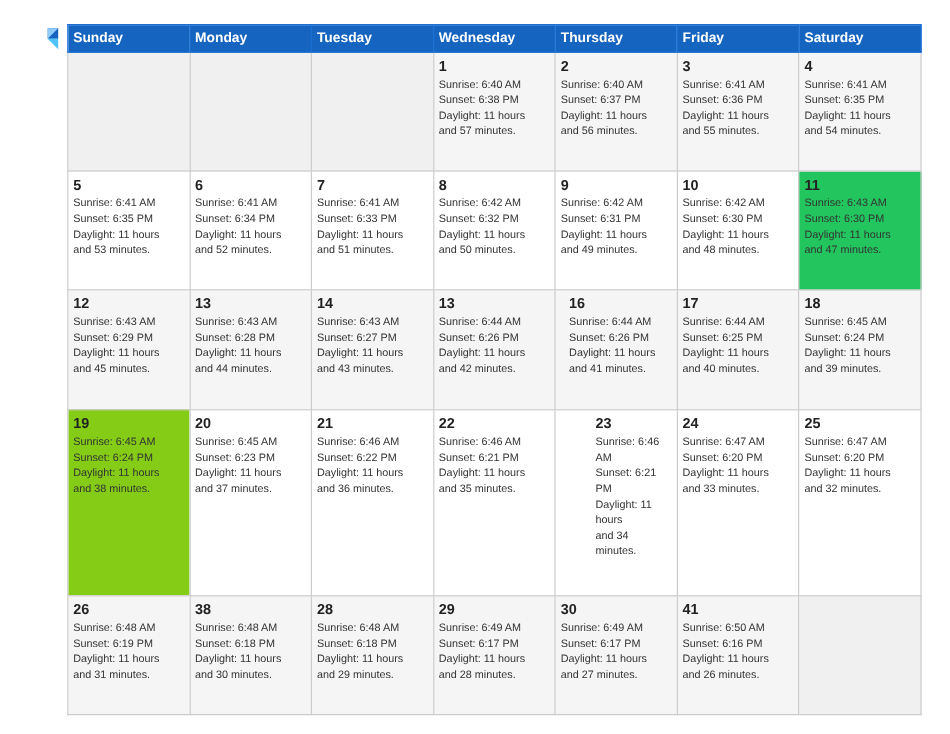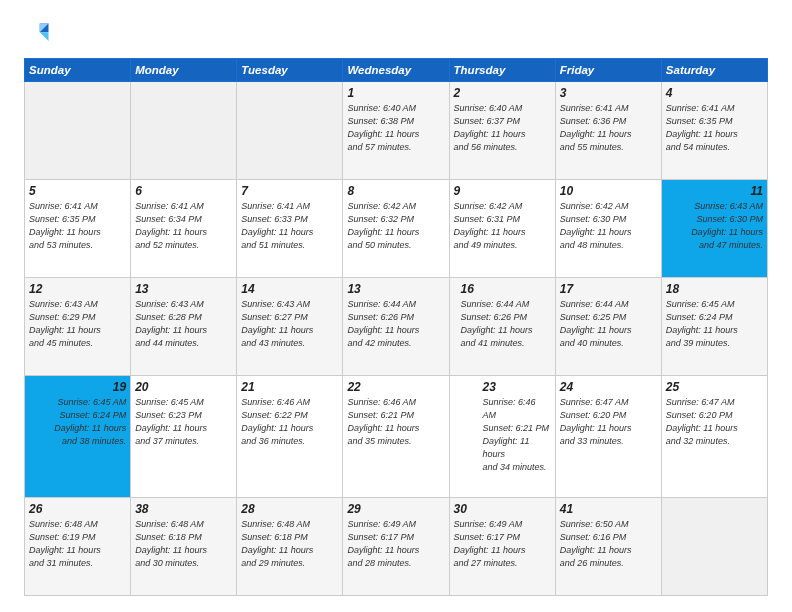--- a/index.html
+++ b/index.html
@@ -8,22 +8,21 @@
       background: #fff;
       width: 792px;
       height: 612px;
       overflow: hidden;
     }
     .page {
       width: 792px;
       height: 612px;
       padding: 20px 24px 16px 24px;
       display: flex;
-      flex-direction: column;
-      font-style: italic;
+      flex-direction: row;
     }
     .header {
       display: flex;
       align-items: flex-start;
       justify-content: space-between;
       margin-bottom: 10px;
     }
     .logo {
       display: flex;
       align-items: center;
@@ -207,21 +206,21 @@
 Daylight: 11 hours
 and 49 minutes.</div>
           </td>
           <td style="background: rgb(255, 255, 255); margin-top: 18px;">
             <span class="day-num">10</span>
             <div class="day-info" style="white-space: pre-line;">Sunrise: 6:42 AM
 Sunset: 6:30 PM
 Daylight: 11 hours
 and 48 minutes.</div>
           </td>
-          <td style="background: #0ea5e9; text-align: right;">
+          <td style="background: #22c55e;">
             <span class="day-num">11</span>
             <div class="day-info" style="white-space: pre-line;">Sunrise: 6:43 AM
 Sunset: 6:30 PM
 Daylight: 11 hours
 and 47 minutes.</div>
           </td>
         </tr>
         <tr>
           <td style="background: rgb(245, 245, 245);">
             <span class="day-num">12</span>
@@ -267,21 +266,21 @@
           </td>
           <td style="background: rgb(245, 245, 245);">
             <span class="day-num">18</span>
             <div class="day-info" style="white-space: pre-line;">Sunrise: 6:45 AM
 Sunset: 6:24 PM
 Daylight: 11 hours
 and 39 minutes.</div>
           </td>
         </tr>
         <tr>
-          <td style="background: #0ea5e9; text-align: right;">
+          <td style="background: #84cc16;">
             <span class="day-num">19</span>
             <div class="day-info" style="white-space: pre-line;">Sunrise: 6:45 AM
 Sunset: 6:24 PM
 Daylight: 11 hours
 and 38 minutes.</div>
           </td>
           <td style="background: rgb(255, 255, 255);">
             <span class="day-num">20</span>
             <div class="day-info" style="white-space: pre-line;">Sunrise: 6:45 AM
 Sunset: 6:23 PM

